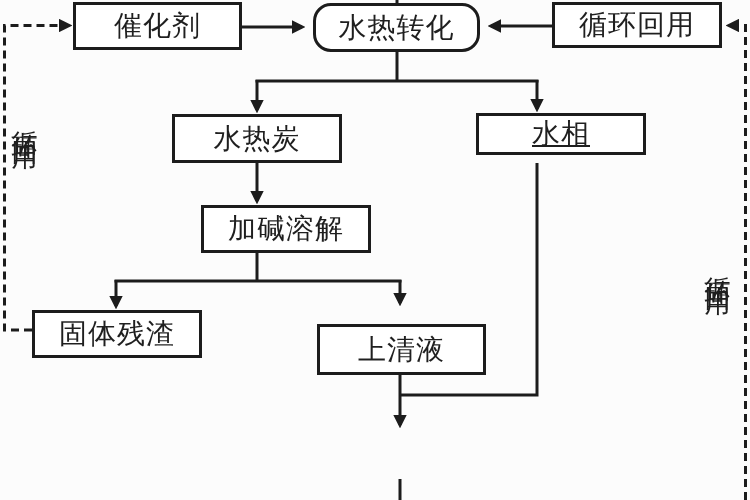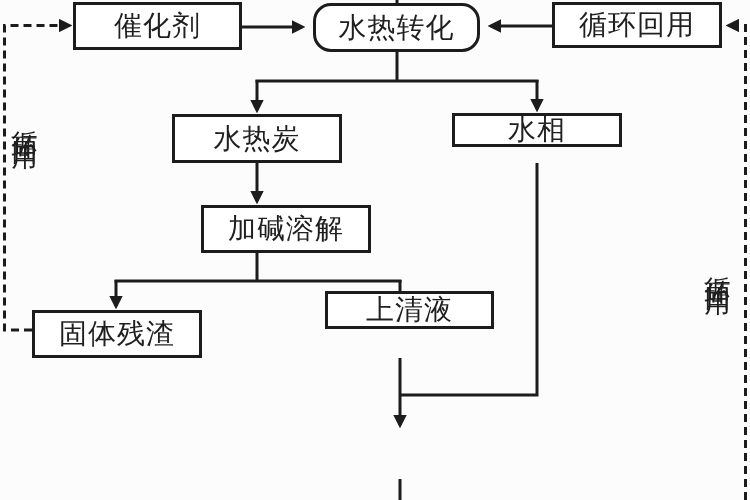--- a/index.html
+++ b/index.html
@@ -75,21 +75,21 @@
     <path d="M400,479 V500" stroke="#1c1c1c" stroke-width="3" fill="none"></path>
 
     <path d="M32,330 H4.5 V25.5 H69" stroke="#1c1c1c" stroke-width="3" fill="none" stroke-dasharray="8 5" marker-end="url(#arrow)"></path>
     <path d="M745.5,500 V25.5 H729" stroke="#1c1c1c" stroke-width="3" fill="none" stroke-dasharray="8 5" marker-end="url(#arrow)"></path>
   </svg>
 
   <div class="node" style="left:73px;  top:2px;   width:169px; height:48px;">催化剂</div>
   <div class="node" style="left:313px; top:3px;   width:167px; height:49px;border-radius:18px;">水热转化</div>
   <div class="node" style="left:552px; top:2px;   width:170px; height:46px;">循环回用</div>
   <div class="node" style="left:172px; top:114px; width:170px; height:49px;text-align:center;">水热炭</div>
-  <div class="node" style="left:452px; top:113px; width:170px; height:34px;">水相</div>
+  <div class="node" style="left:476px; top:113px; width:170px; height:42px;text-decoration:underline;">水相</div>
   <div class="node" style="left:172px; top:205px; width:170px; height:48px;margin-left:29px;">加碱溶解</div>
   <div class="node" style="left:32px;  top:310px; width:170px; height:48px;">固体残渣</div>
-  <div class="node" style="left:317px; top:291px; width:169px; height:38px;margin-left:8px;">上清液</div>
+  <div class="node" style="left:317px; top:324px; width:169px; height:51px;">上清液</div>
 
   <div class="vlabel" style="left:12px;  top:110px;">循环回用</div>
   <div class="vlabel" style="left:705px; top:256px;">循环回用</div>
 
 </div>
 
 </body></html>

